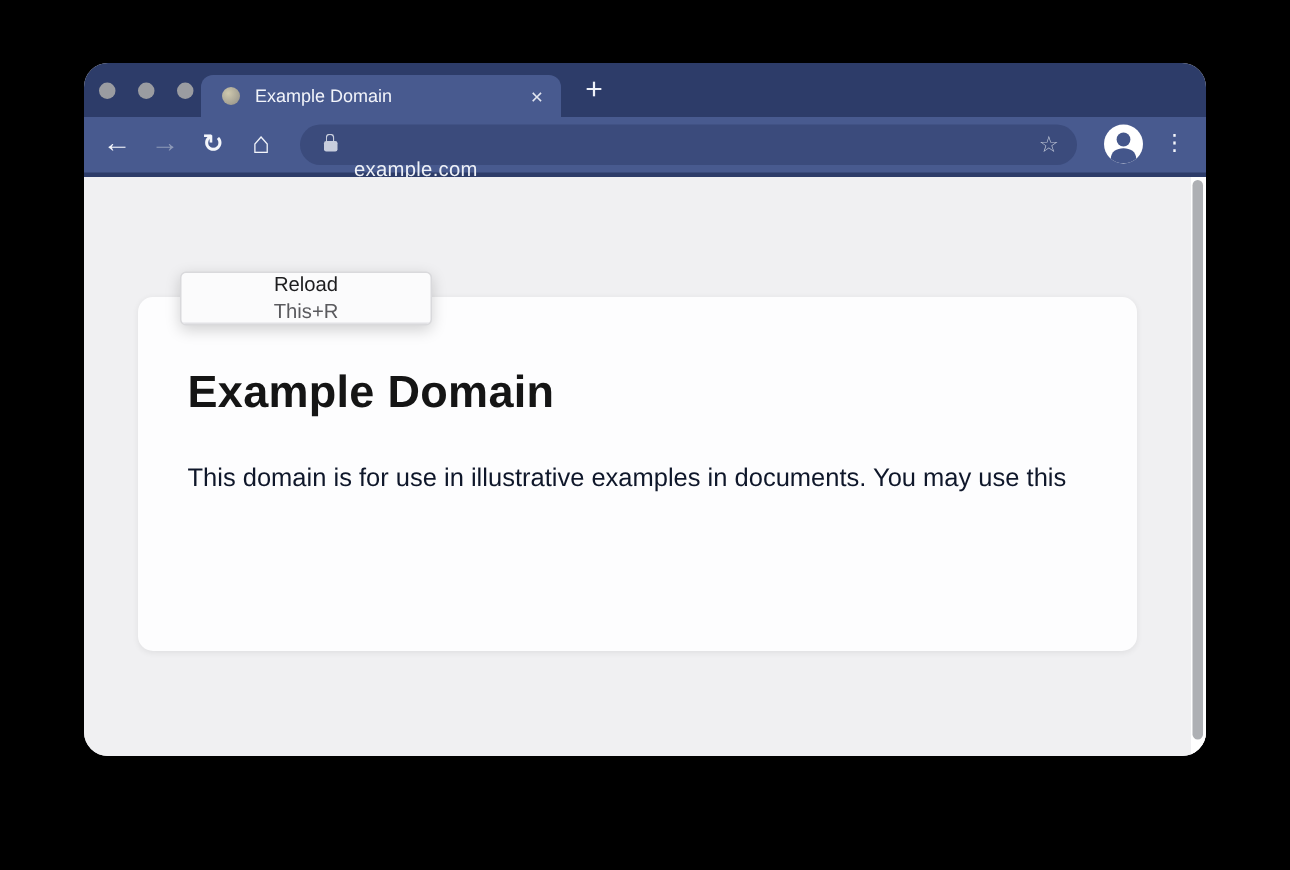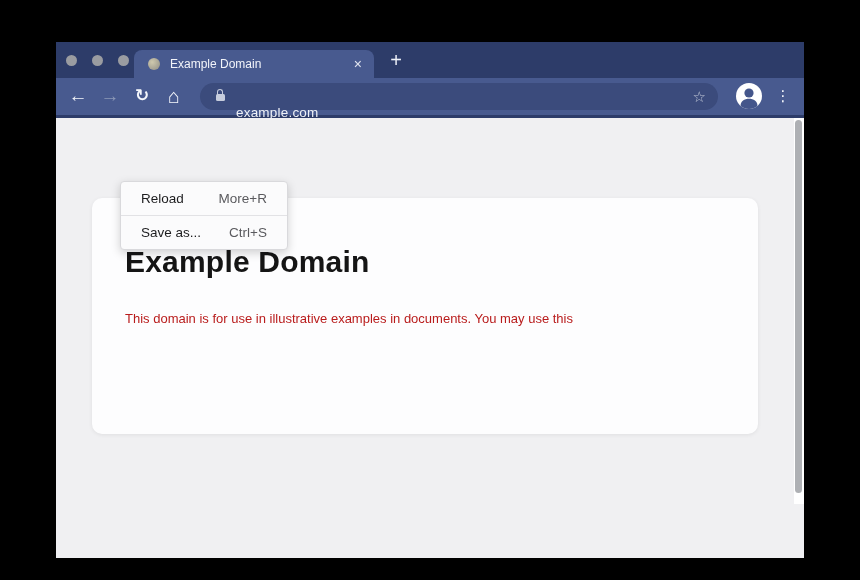--- a/index.html
+++ b/index.html
@@ -2,22 +2,22 @@
 <html><head>
 <meta charset="utf-8">
 <style>
   html,body{margin:0;padding:0;}
   body{
     width:860px;height:580px;background:#000;
     font-family:"Liberation Sans","DejaVu Sans",sans-serif;
     position:relative;overflow:hidden;
   }
   .window{
-    position:absolute;left:56px;top:42px;width:748px;height:516px;
-    border-radius:0;overflow:hidden;background:#f0f0f2;
+    position:absolute;left:56px;top:42px;width:748px;height:462px;
+    border-radius:16px;overflow:hidden;background:#f0f0f2;
   }
   
   .tabstrip{
     position:absolute;left:0;top:0;width:100%;height:36px;
     background:#2d3c69;
   }
   .traffic{position:absolute;left:10px;top:13px;display:flex;}
   .traffic .dot{
     width:11px;height:11px;border-radius:50%;
     background:#9a9ca1;margin-right:15px;
@@ -96,36 +96,36 @@
     position:absolute;left:36px;top:80px;width:666px;height:236px;
     background:#fdfdfe;border-radius:10px;
     box-shadow:0 1px 4px rgba(0,0,0,0.07);
     box-sizing:border-box;padding:45px 40px 0 33px;
   }
   .card h1{
     margin:0;font-size:30px;line-height:38px;font-weight:bold;
     color:#151515;letter-spacing:.2px;
   }
   .card p{
-    margin:26px 0 0 0;font-size:13px;line-height:23px;color:#b91c1c;
+    margin:26px 0 0 0;font-size:17px;line-height:23px;color:#0f172a;
   }
   .card a{
     display:inline-block;margin-top:17px;font-size:15.5px;
     color:#4a5c98;text-decoration:none;cursor:pointer;
   }
   
   .menu{
     position:absolute;left:64px;top:63px;width:168px;
     background:#fbfbfc;border:1px solid #d9d9dc;border-radius:4px;
     box-shadow:0 3px 10px rgba(0,0,0,0.18);
     box-sizing:border-box;overflow:hidden;
   }
   .menu-item{
     height:33px;display:flex;align-items:center;
-    justify-content:space-between;padding:0 20px;
+    justify-content:space-between;padding:0 20px;flex-direction:column;
   }
   .menu-item .label{font-size:13.5px;color:#1d1d1f;}
   .menu-item .shortcut{font-size:13.5px;color:#5a5a5e;}
   .menu-divider{height:1px;background:#e2e2e5;}
   
   .scrollbar{
     position:absolute;right:0;top:0;width:10px;height:100%;background:#fff;
   }
   .thumb{
     position:absolute;left:1px;top:2px;width:7px;height:373px;
@@ -173,27 +173,23 @@
   <div class="page">
 
     <div class="card">
       <h1>Example Domain</h1>
       <p><span>This domain is for use in illustrative examples in documents. You may use this</span><br></p>
     </div>
 
     <div class="menu">
       <div class="menu-item">
         <span class="label">Reload</span>
-        <span class="shortcut">More+R</span>
+        <span class="shortcut">This+R</span>
       </div>
       <div class="menu-divider"></div>
-      <div class="menu-item">
-        <span class="label">Save as...</span>
-        <span class="shortcut">Ctrl+S</span>
-      </div>
     </div>
 
     <div class="scrollbar">
       <div class="thumb"></div>
     </div>
 
   </div>
 </div>
 
 </body></html>

